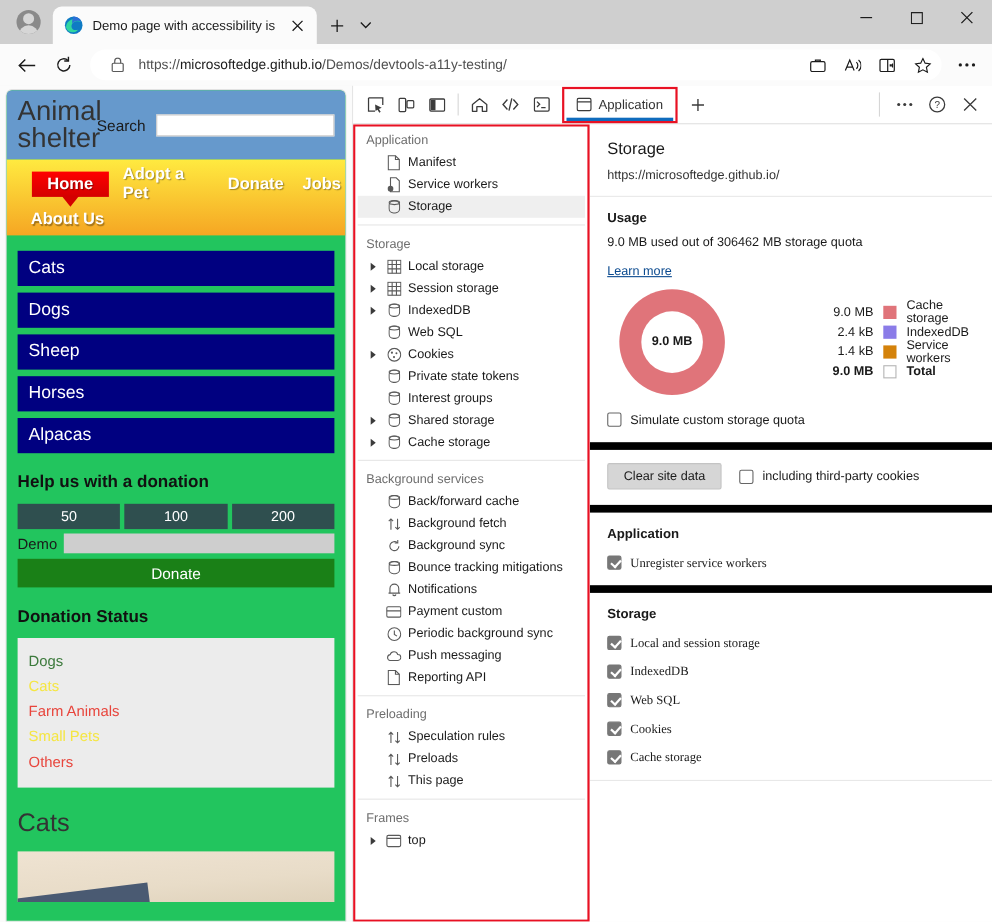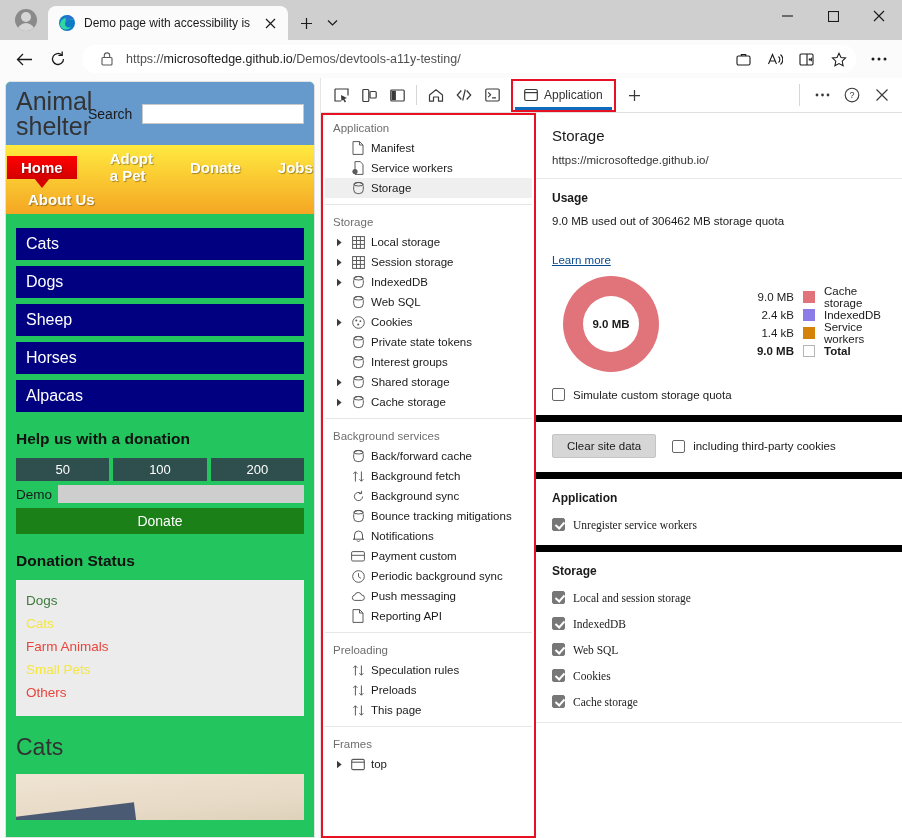--- a/index.html
+++ b/index.html
@@ -110,21 +110,21 @@
   }
   .search-label { font-size: 14px; color: #1a1a1a; margin-left: -3px; }
   .search-input {
     margin-left: 10px; width: 162px; height: 20px;
     background: #fff; border: 1px solid #c8c8c8;
   }
   .site-nav {
     background: linear-gradient(to bottom, #ffea40, #f5a623);
     padding: 3px 0 4px 0; position: relative;
   }
-  .nav-row { display: flex; align-items: center; padding-left: 4px; gap: 29px; }
+  .nav-row { display: flex; align-items: center; padding-left: 26px; gap: 9px; }
   .nav-item {
     font-size: 15px; color: #fff; font-weight: bold;
     text-shadow: 1px 1px 1px rgba(0,0,0,.35); padding: 2px 4px;
   }
   .nav-item.active {
     background: linear-gradient(to bottom, #ff0000, #d40000);
     padding: 3px 14px; position: relative; margin-left: -3px;
   }
   .nav-item.active::after {
     content: ""; position: absolute; left: 50%; bottom: -9px;
@@ -238,21 +238,21 @@
   
   .dt-main { flex: 1; overflow: hidden; background: #fff; }
   .panel-head { padding: 14px 16px 12px 16px; border-bottom: 1px solid #e8e8e8; }
   .panel-title { font-size: 15px; color: #1a1a1a; }
   .panel-origin { font-size: 11.5px; color: #333; margin-top: 10px; }
   .panel-sec { padding: 12px 16px 14px 16px; border-bottom: 7px solid #000000; }
   .sec-h { font-size: 12px; font-weight: bold; color: #1a1a1a; }
   .usage-line { font-size: 11.5px; color: #1a1a1a; margin-top: 10px; }
   .learn-more {
     font-size: 11.5px; color: #0b4a8f; text-decoration: underline;
-    margin-top: 27px; display: inline-block;
+    margin-top: 14px; display: inline-block;
   }
   .chart-row { display: flex; align-items: center; margin-top: 6px; }
   .donut-wrap {
     width: 118px; height: 100px; display: flex;
     align-items: center; justify-content: center; flex: 0 0 118px;
   }
   .donut {
     width: 96px; height: 96px; border-radius: 50%;
     display: flex; align-items: center; justify-content: center;
     position: relative;

